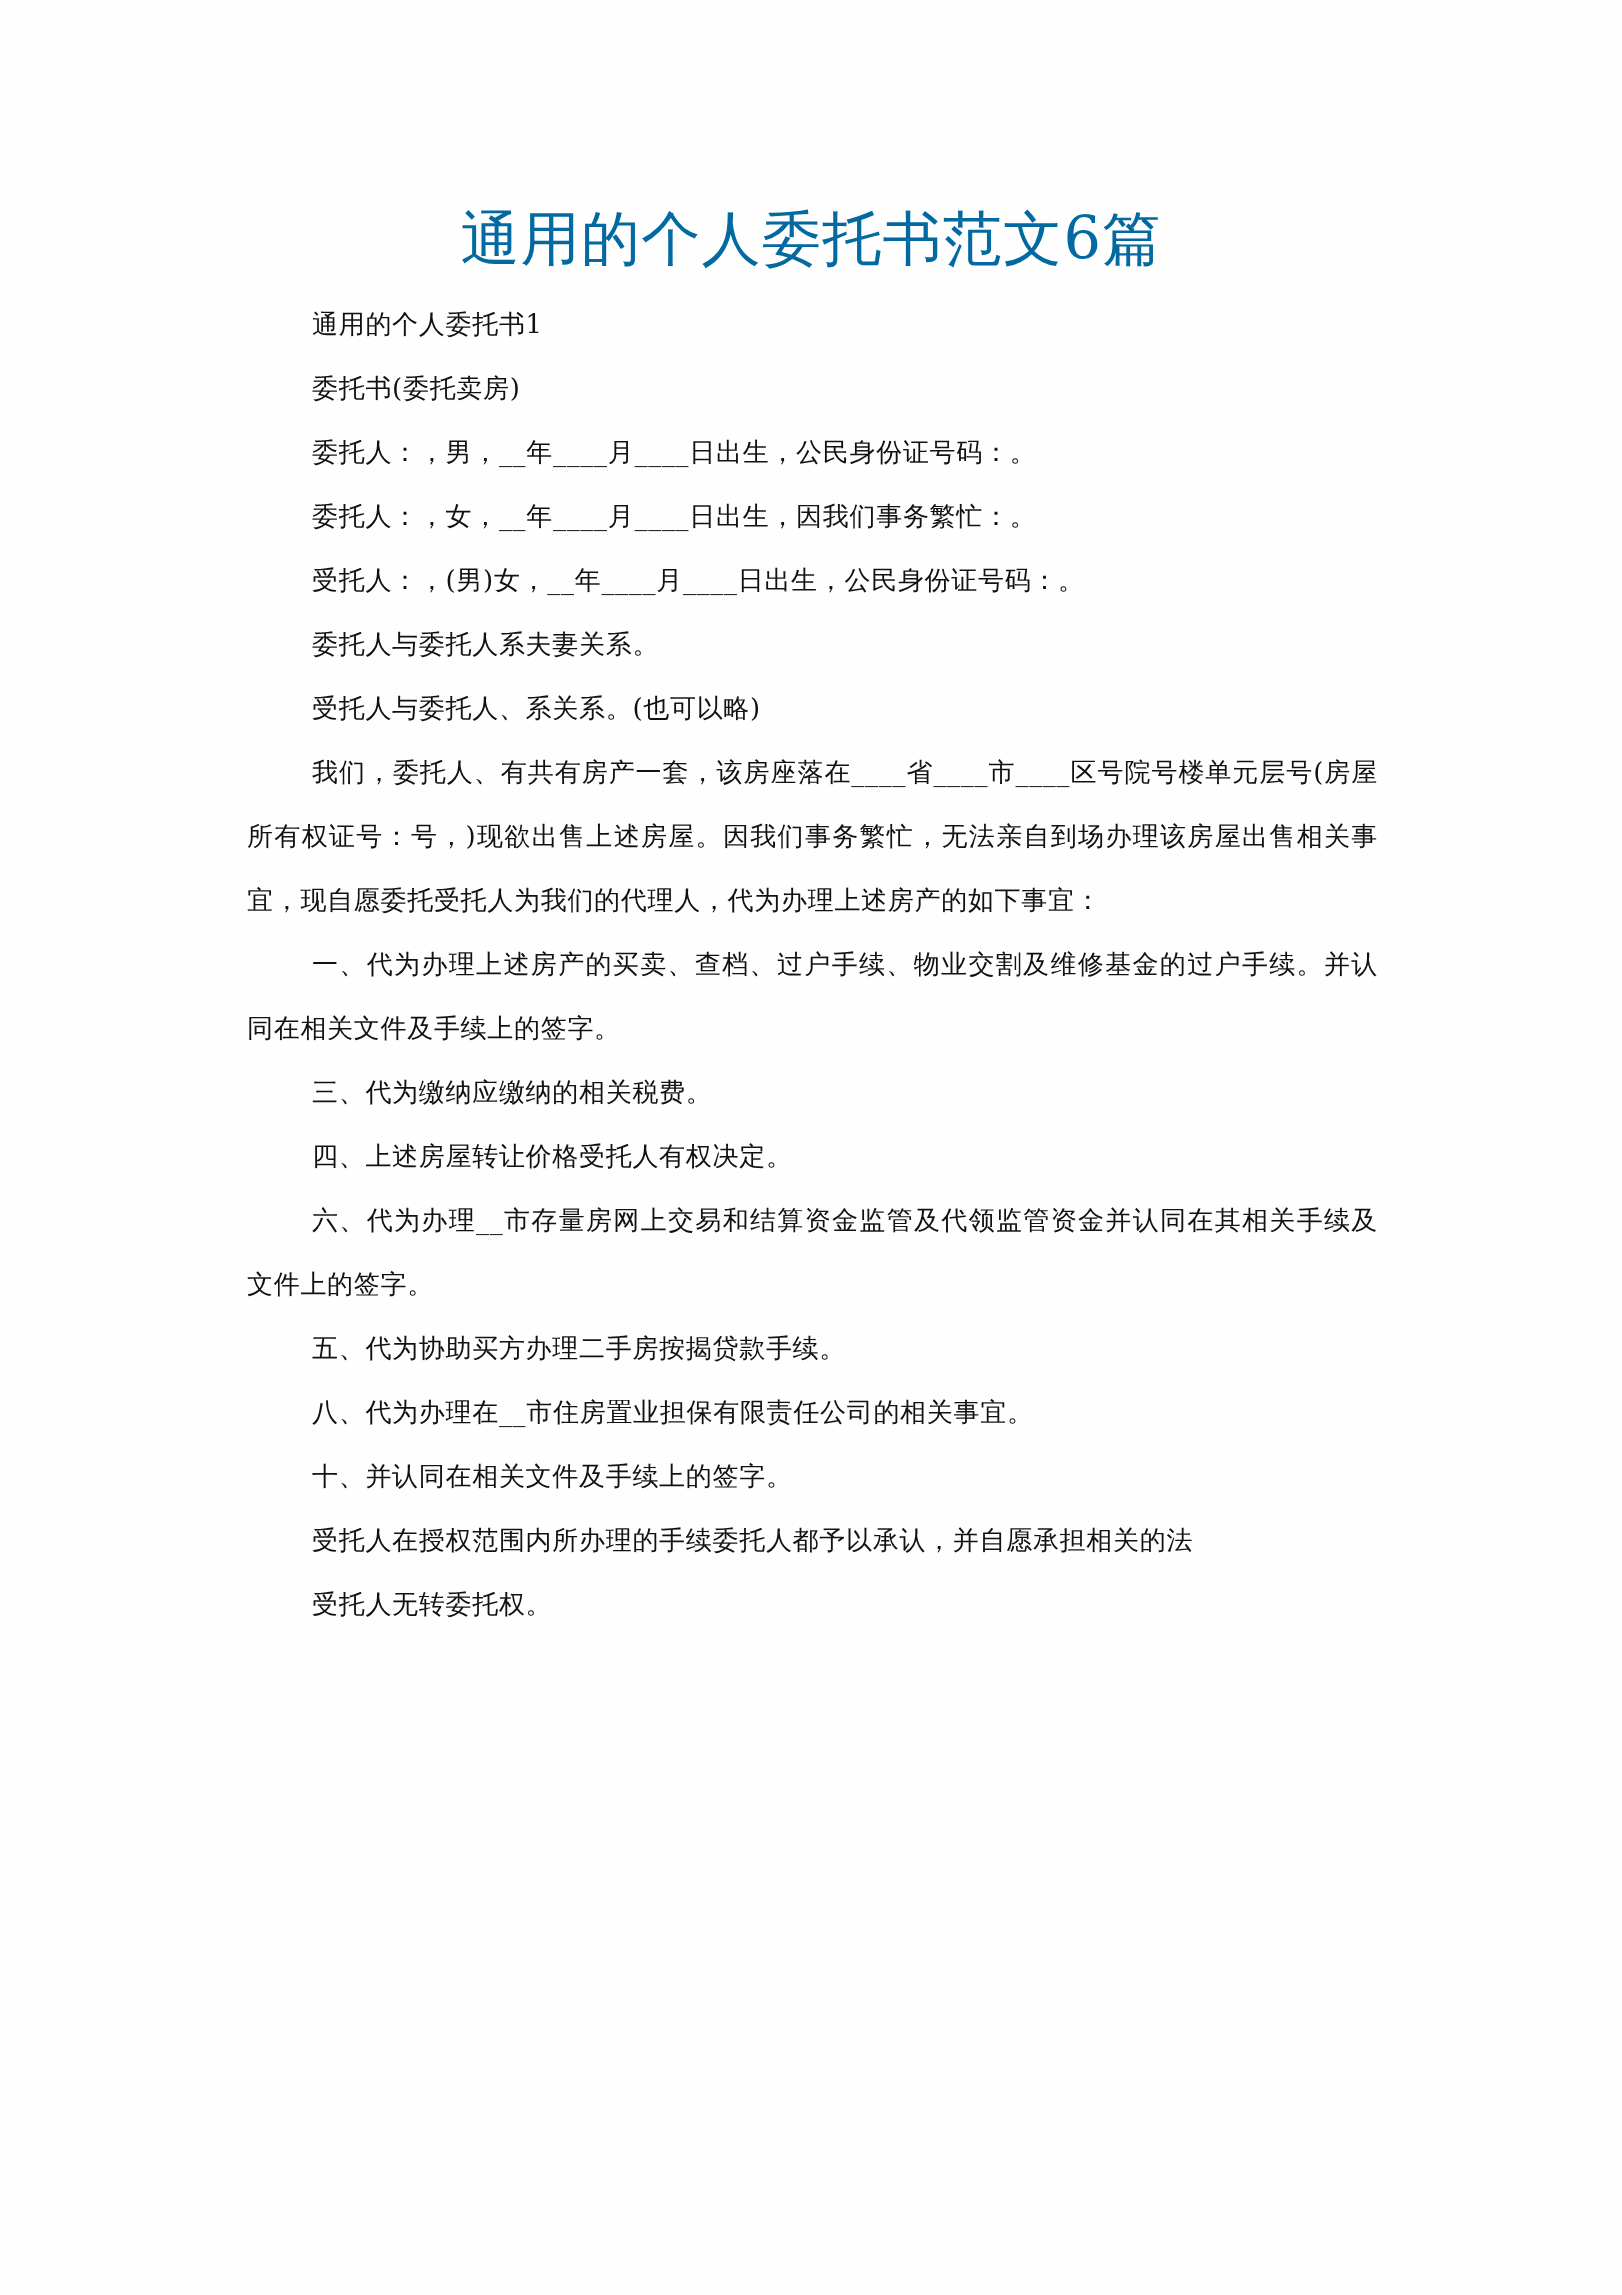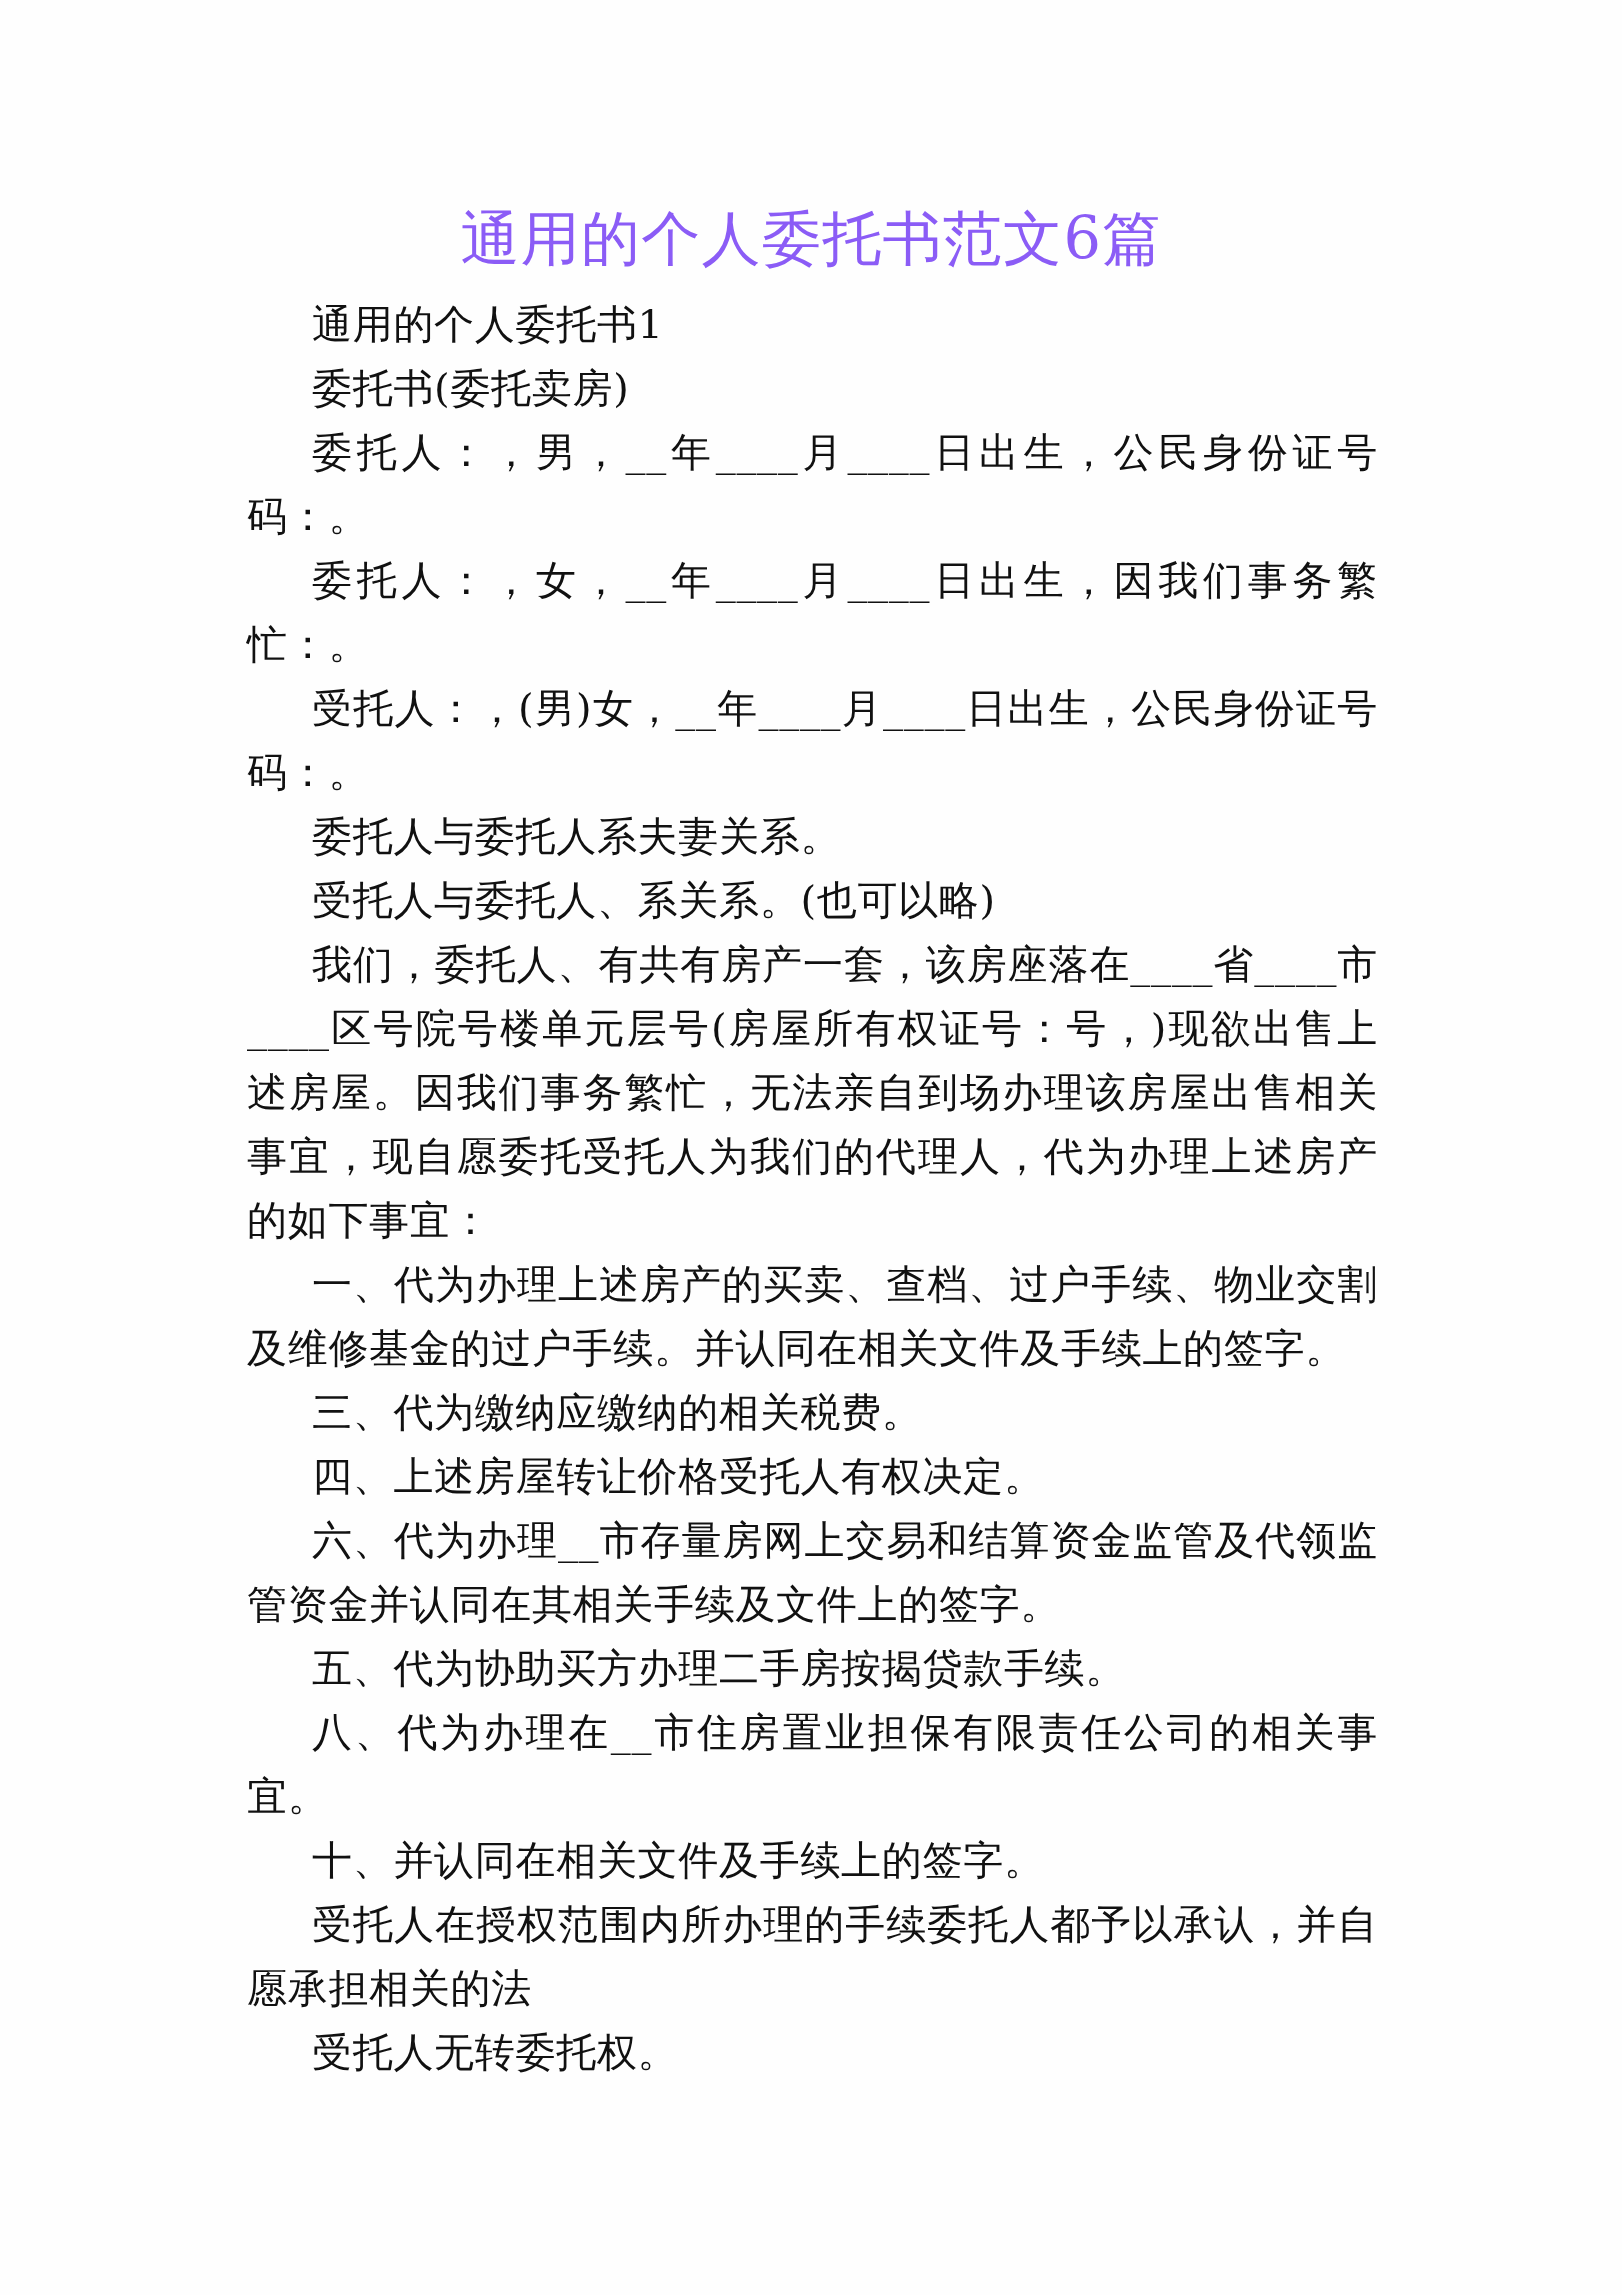--- a/index.html
+++ b/index.html
@@ -27,31 +27,31 @@
       position: absolute;
       left: 0;
       top: 196px;
       width: 1623px;
       text-align: center;
       font-size: 59px;
       line-height: 85px;
       font-weight: normal;
       margin: 0;
       letter-spacing: 1.3px;
-      color: #8b5cf6;
+      color: #0369a1;
     }
     .body {
       position: absolute;
       left: 247px;
       top: 292px;
       width: 1131px;
     }
     .p {
       margin: 0;
-      font-size: 40px;
+      font-size: 26px;
       line-height: 64px;
       text-align: justify;
       text-align-last: left;
       letter-spacing: 0.7px;
       word-break: break-all;
     }
     .p.indent {
       text-indent: 65px;
     }
   </style>

